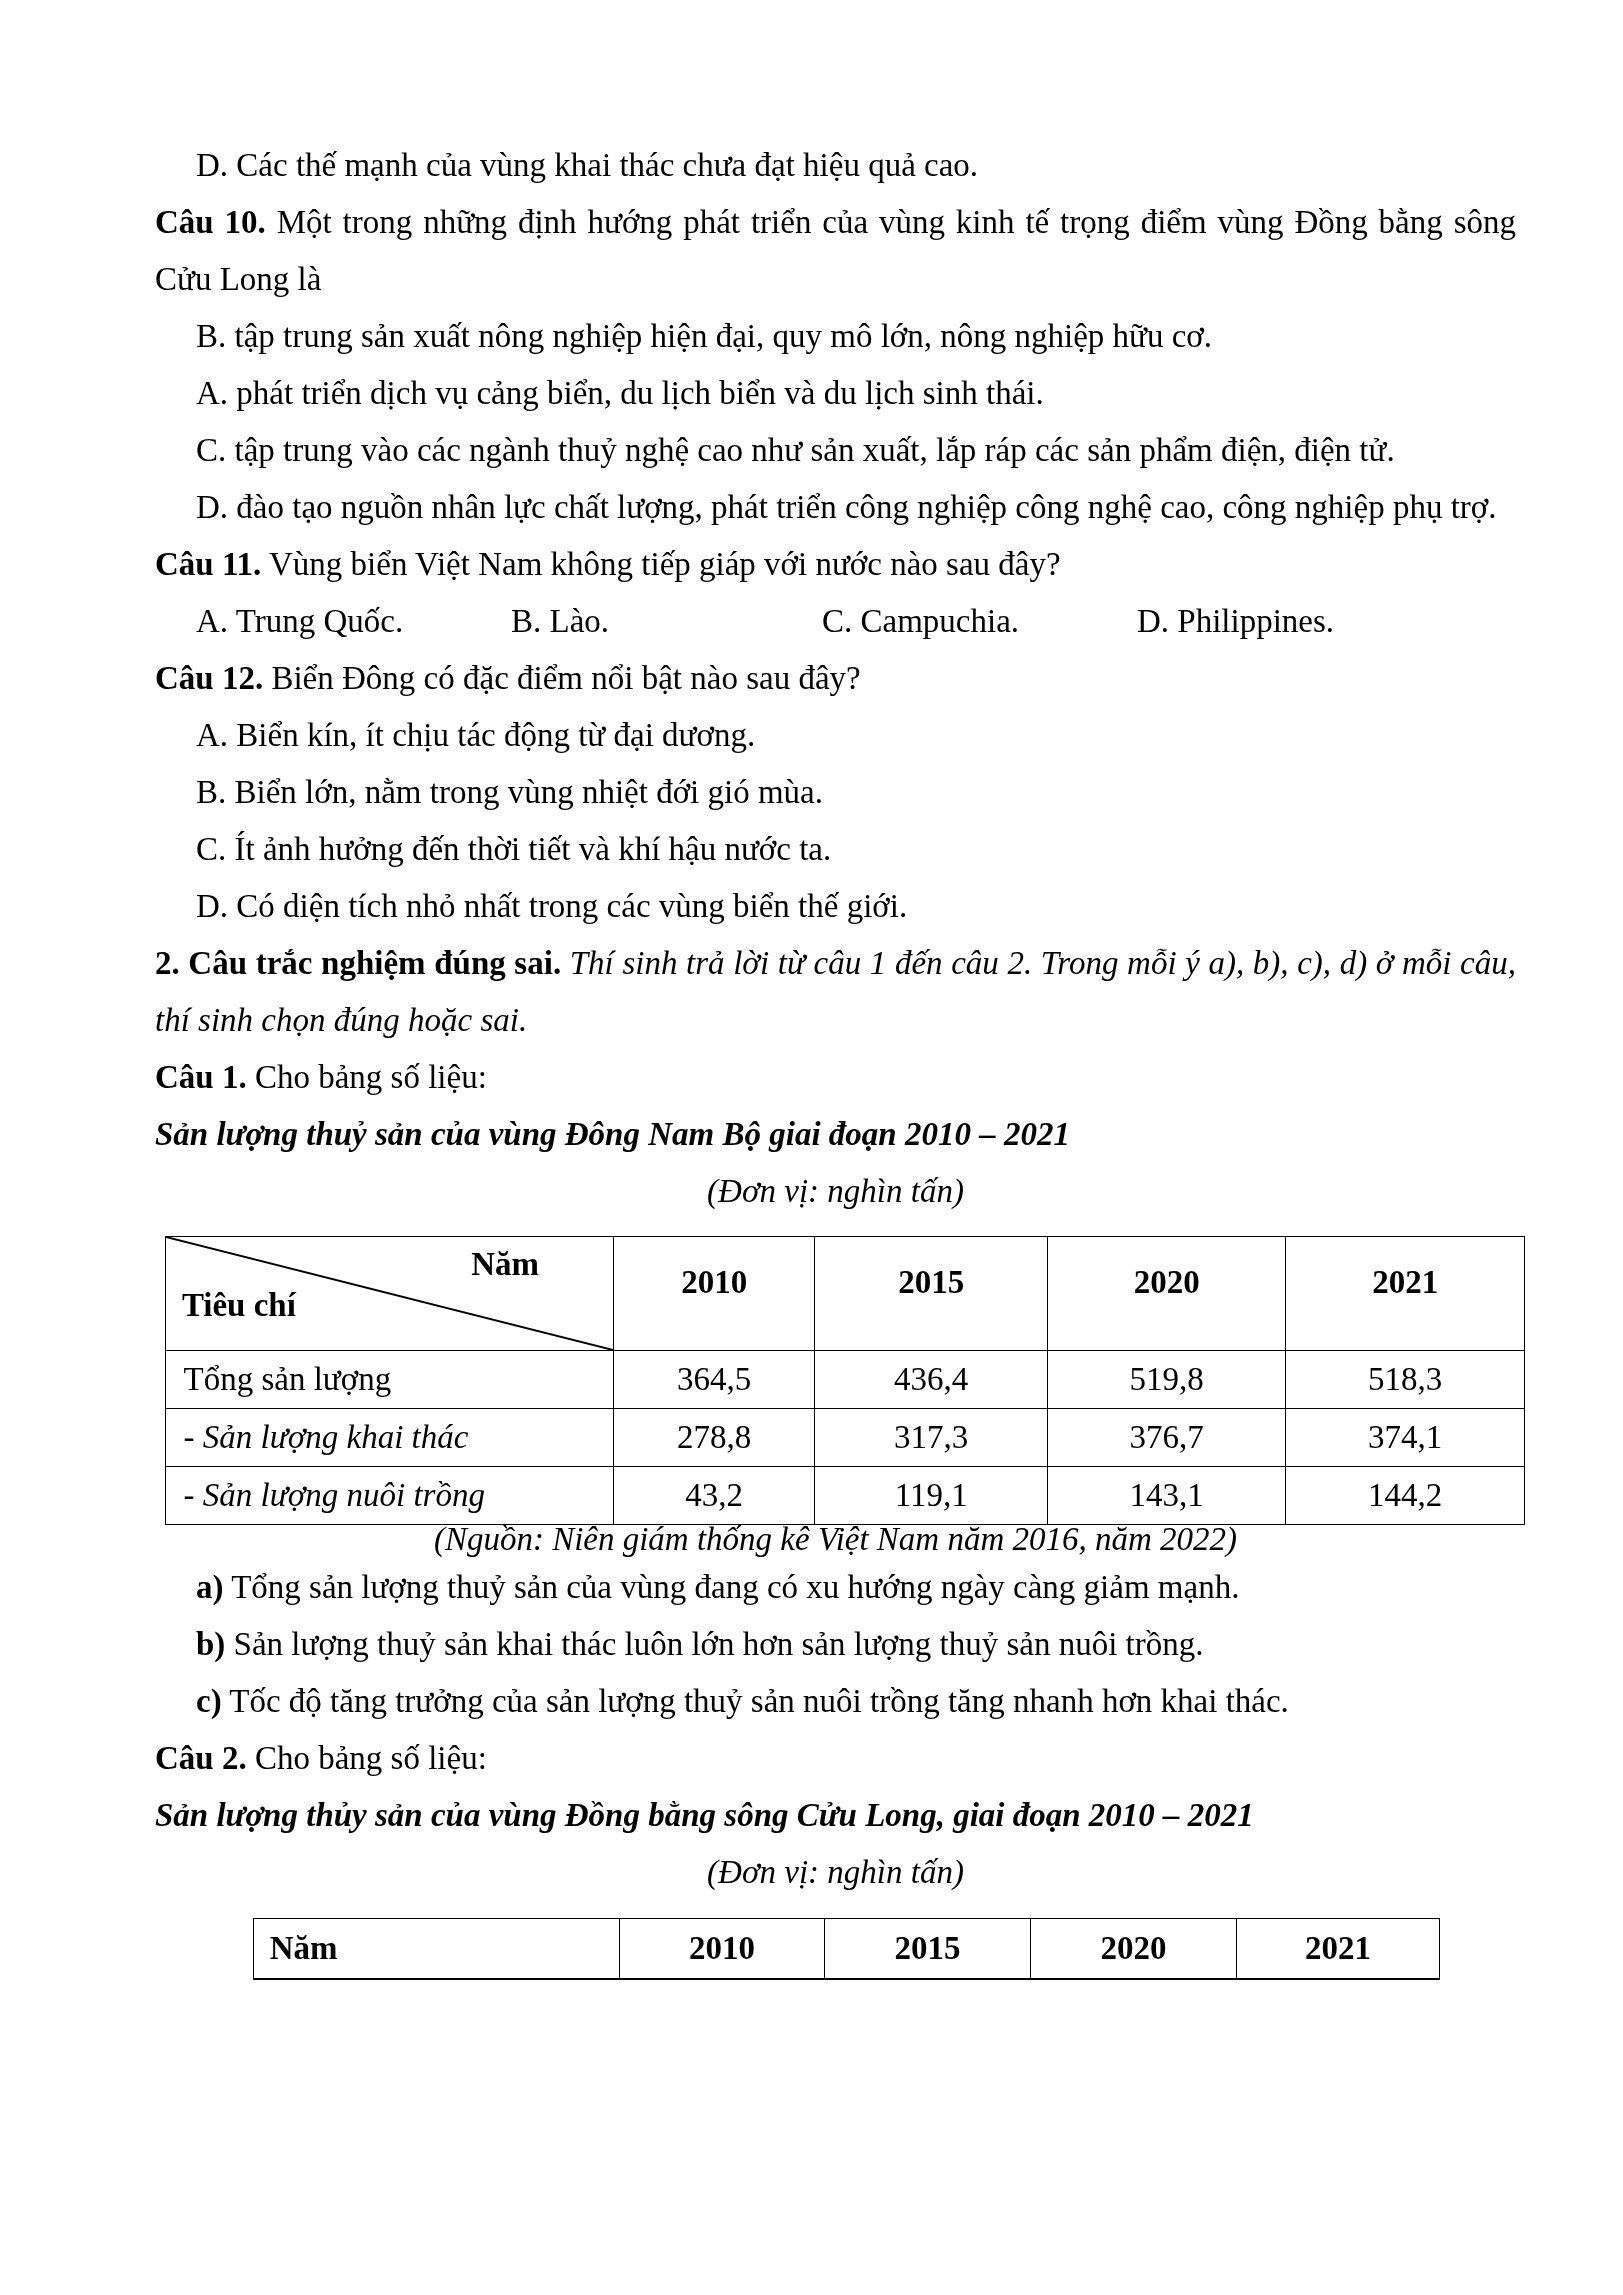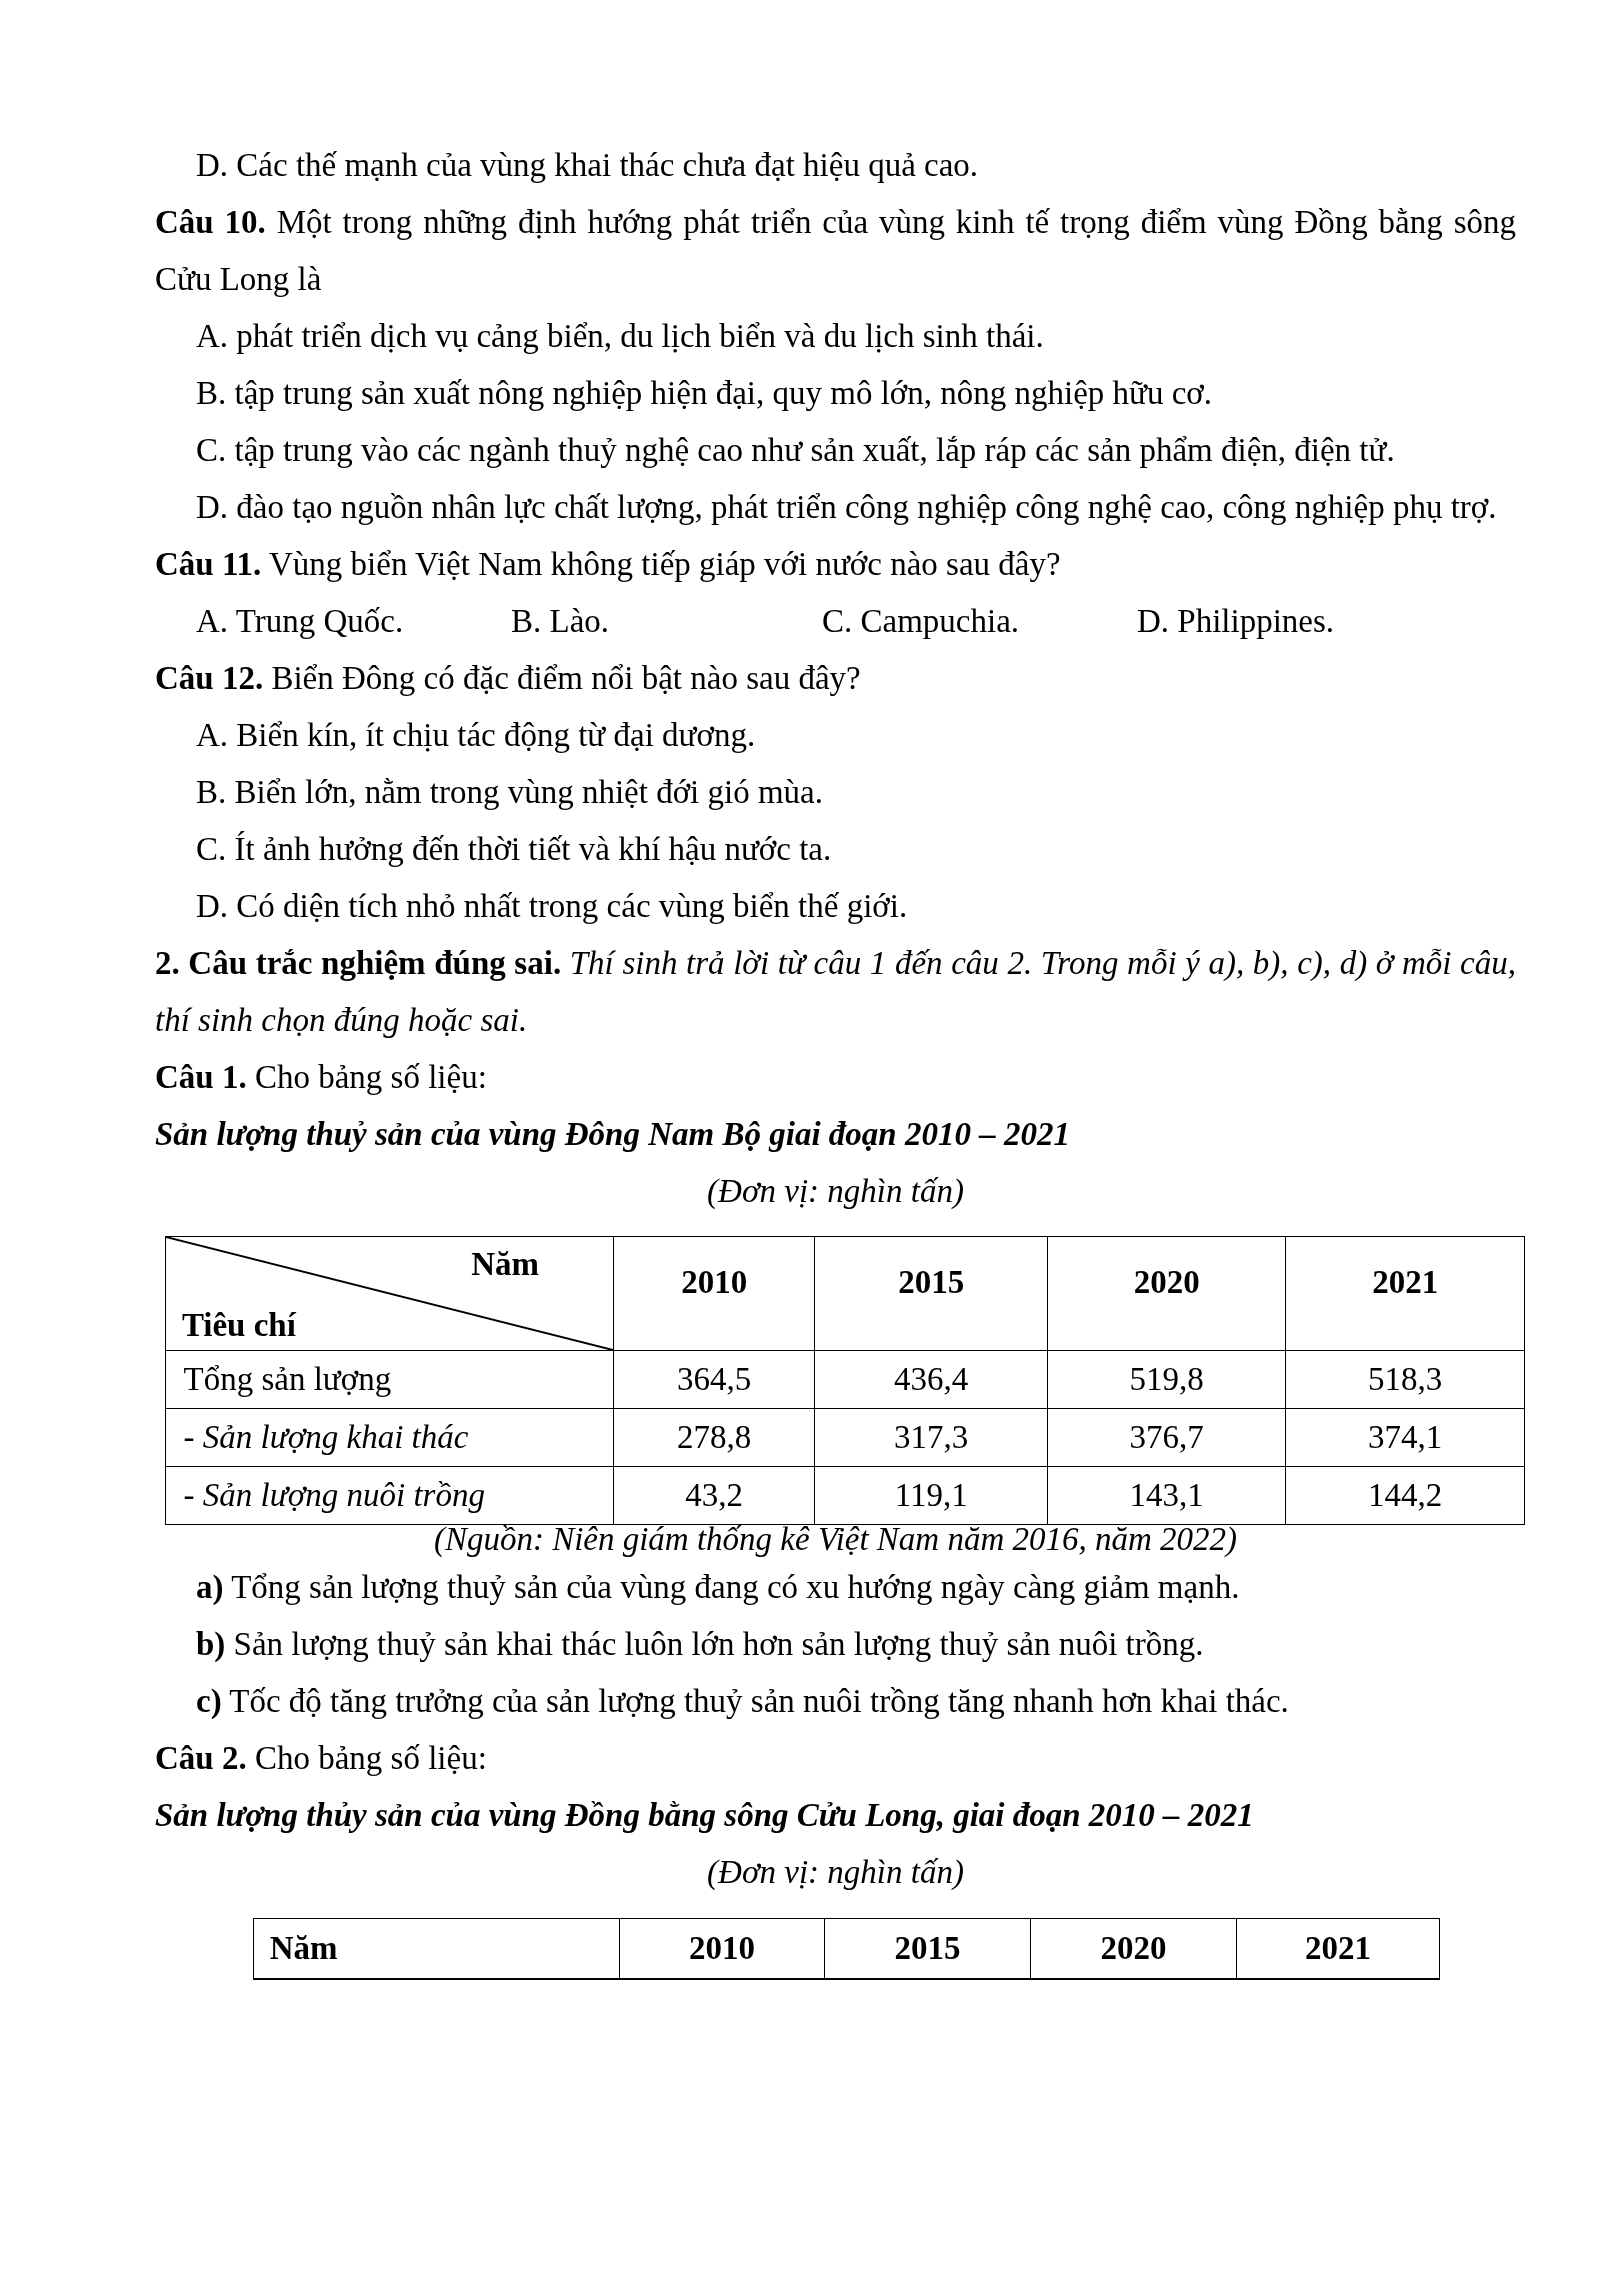--- a/index.html
+++ b/index.html
@@ -44,21 +44,21 @@
     padding: 0;
   }
   table.t1 tr.hrow { height: 114px; }
   table.t1 tr.drow { height: 58px; }
   table.t1 td.yc { text-align: center; font-weight: bold; padding-bottom: 22px; }
   table.t1 td.lab { padding-left: 17.3px; }
   table.t1 td.val { text-align: center; }
   td.diag { position: relative; }
   td.diag svg { position: absolute; left: 0; top: 0; width: 100%; height: 100%; display: block; }
   .corner-top { position: absolute; left: 305px; top: 9.4px; font-weight: bold; }
-  .corner-bottom { position: absolute; left: 15.7px; top: 70px; font-weight: bold; }
+  .corner-bottom { position: absolute; left: 15.7px; top: 50px; font-weight: bold; }
 
   .src { line-height: 39px; min-height: 39px; margin-top: -4.7px; }
 
   
   table.t2 {
     border-collapse: collapse;
     table-layout: fixed;
     width: 1186px;
     margin: 17.3px 0 0 98px;
     border-bottom: 2.4px solid #000;
@@ -76,22 +76,22 @@
 </head>
 <body>
 
 <div class="page">
   <div class="content">
 
     <div class="ln ind nw">D. Các thế mạnh của vùng khai thác chưa đạt hiệu quả cao.</div>
 
     <div class="ln just"><span class="b">Câu 10.</span> <span>Một trong những định hướng phát triển của vùng kinh tế trọng điểm vùng Đồng bằng sông Cửu Long là</span></div>
 
+    <div class="ln ind nw">B. tập trung sản xuất nông nghiệp hiện đại, quy mô lớn, nông nghiệp hữu cơ.</div>
     <div class="ln ind nw">A. phát triển dịch vụ cảng biển, du lịch biển và du lịch sinh thái.</div>
-    <div class="ln ind nw">B. tập trung sản xuất nông nghiệp hiện đại, quy mô lớn, nông nghiệp hữu cơ.</div>
     <div class="ln ind nw">C. tập trung vào các ngành thuỷ nghệ cao như sản xuất, lắp ráp các sản phẩm điện, điện tử.</div>
     <div class="ln ind nw">D. đào tạo nguồn nhân lực chất lượng, phát triển công nghiệp công nghệ cao, công nghiệp phụ trợ.</div>
 
     <div class="ln nw"><span class="b">Câu 11.</span> <span>Vùng biển Việt Nam không tiếp giáp với nước nào sau đây?</span></div>
 
     <div class="ln rel">
       <span class="abs" style="left:41px">A. Trung Quốc.</span>
       <span class="abs" style="left:356px">B. Lào.</span>
       <span class="abs" style="left:667px">C. Campuchia.</span>
       <span class="abs" style="left:982px">D. Philippines.</span>

